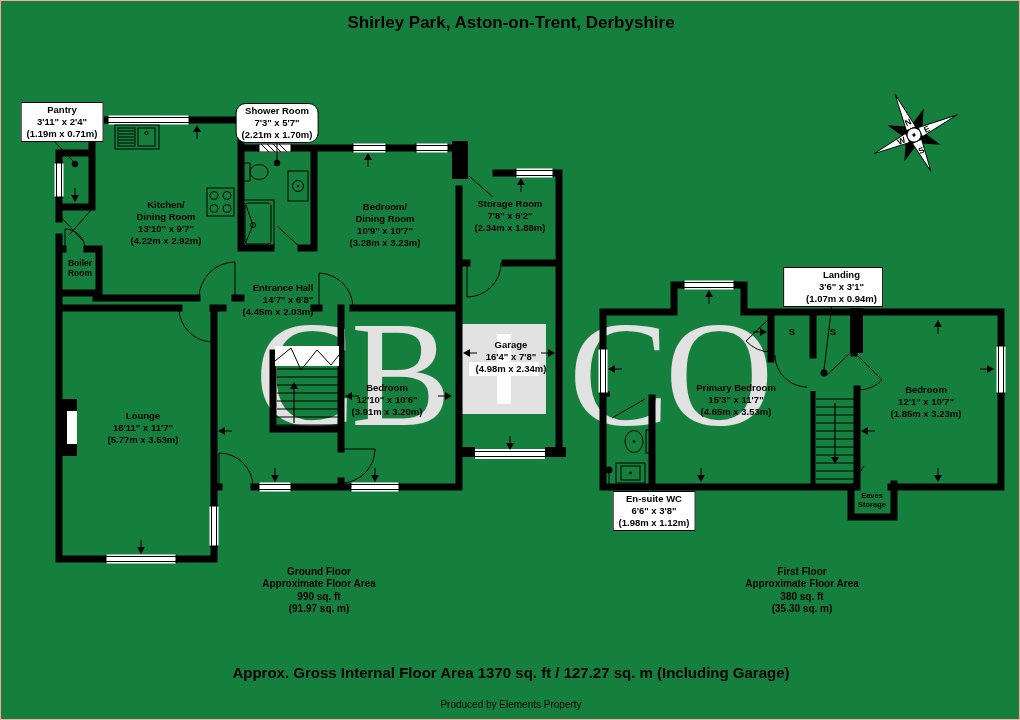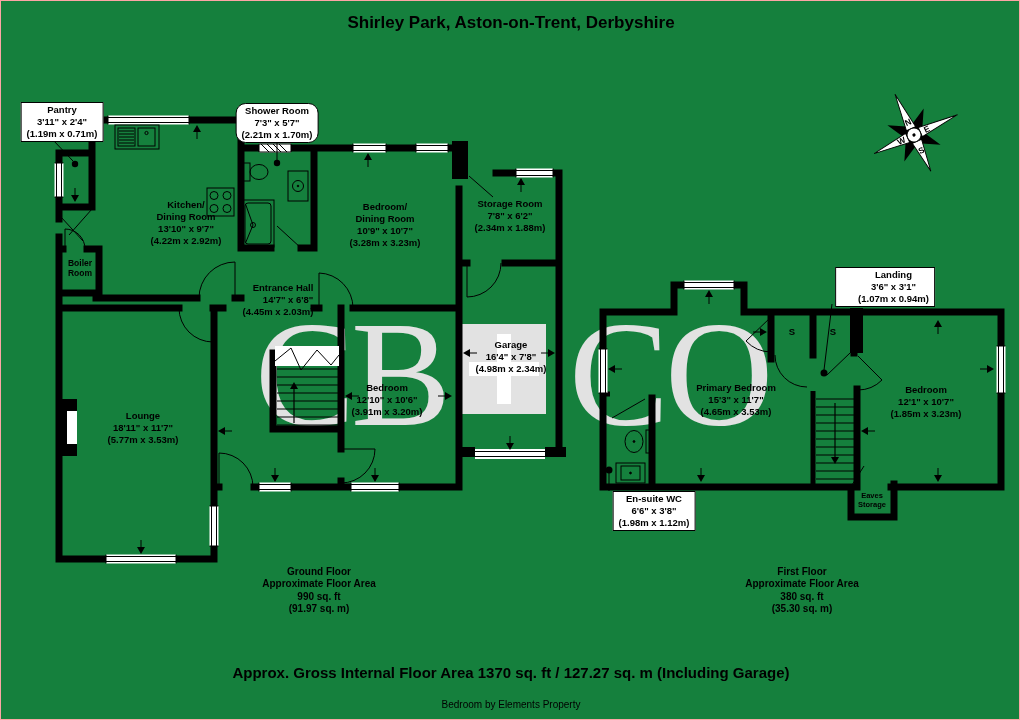--- a/index.html
+++ b/index.html
@@ -222,32 +222,32 @@
   <div class="lbl boxed" style="left:61px;top:101px;">
     <div>Pantry</div>
     <div>3'11" x 2'4"</div>
     <div>(1.19m x 0.71m)</div>
   </div>
   <div class="lbl boxed" style="left:276px;top:102px;border-radius:10px;">
     <div>Shower Room</div>
     <div>7'3" x 5'7"</div>
     <div>(2.21m x 1.70m)</div>
   </div>
-  <div class="lbl boxed" style="left:884px;top:266px;padding-left:22px;">
+  <div class="lbl boxed" style="left:832px;top:266px;padding-left:22px;">
     <div>Landing</div>
     <div>3'6" x 3'1"</div>
     <div>(1.07m x 0.94m)</div>
   </div>
   <div class="lbl boxed" style="left:653px;top:490px;">
     <div>En-suite WC</div>
     <div>6'6" x 3'8"</div>
     <div>(1.98m x 1.12m)</div>
   </div>
 
-  <div class="lbl" style="left:165px;top:222px;margin-left:20px;">
+  <div class="lbl" style="left:165px;top:222px;">
     <div>Kitchen/</div>
     <div>Dining Room</div>
     <div>13'10" x 9'7"</div>
     <div>(4.22m x 2.92m)</div>
   </div>
   <div class="lbl" style="left:384px;top:224px;">
     <div>Bedroom/</div>
     <div>Dining Room</div>
     <div>10'9" x 10'7"</div>
     <div>(3.28m x 3.23m)</div>
@@ -303,15 +303,15 @@
     <div>(91.97 sq. m)</div>
   </div>
   <div class="caption" style="left:801px;top:590px;">
     <div>First Floor</div>
     <div>Approximate Floor Area</div>
     <div>380 sq. ft</div>
     <div>(35.30 sq. m)</div>
   </div>
 
   <div class="footer-main">Approx. Gross Internal Floor Area 1370 sq. ft / 127.27 sq. m (Including Garage)</div>
-  <div class="footer-sub" style="top:698px;">Bedroom by Elements Property</div>
+  <div class="footer-sub" style="top:698px;">Produced by Elements Property</div>
 
 </div>
 
 </body></html>

